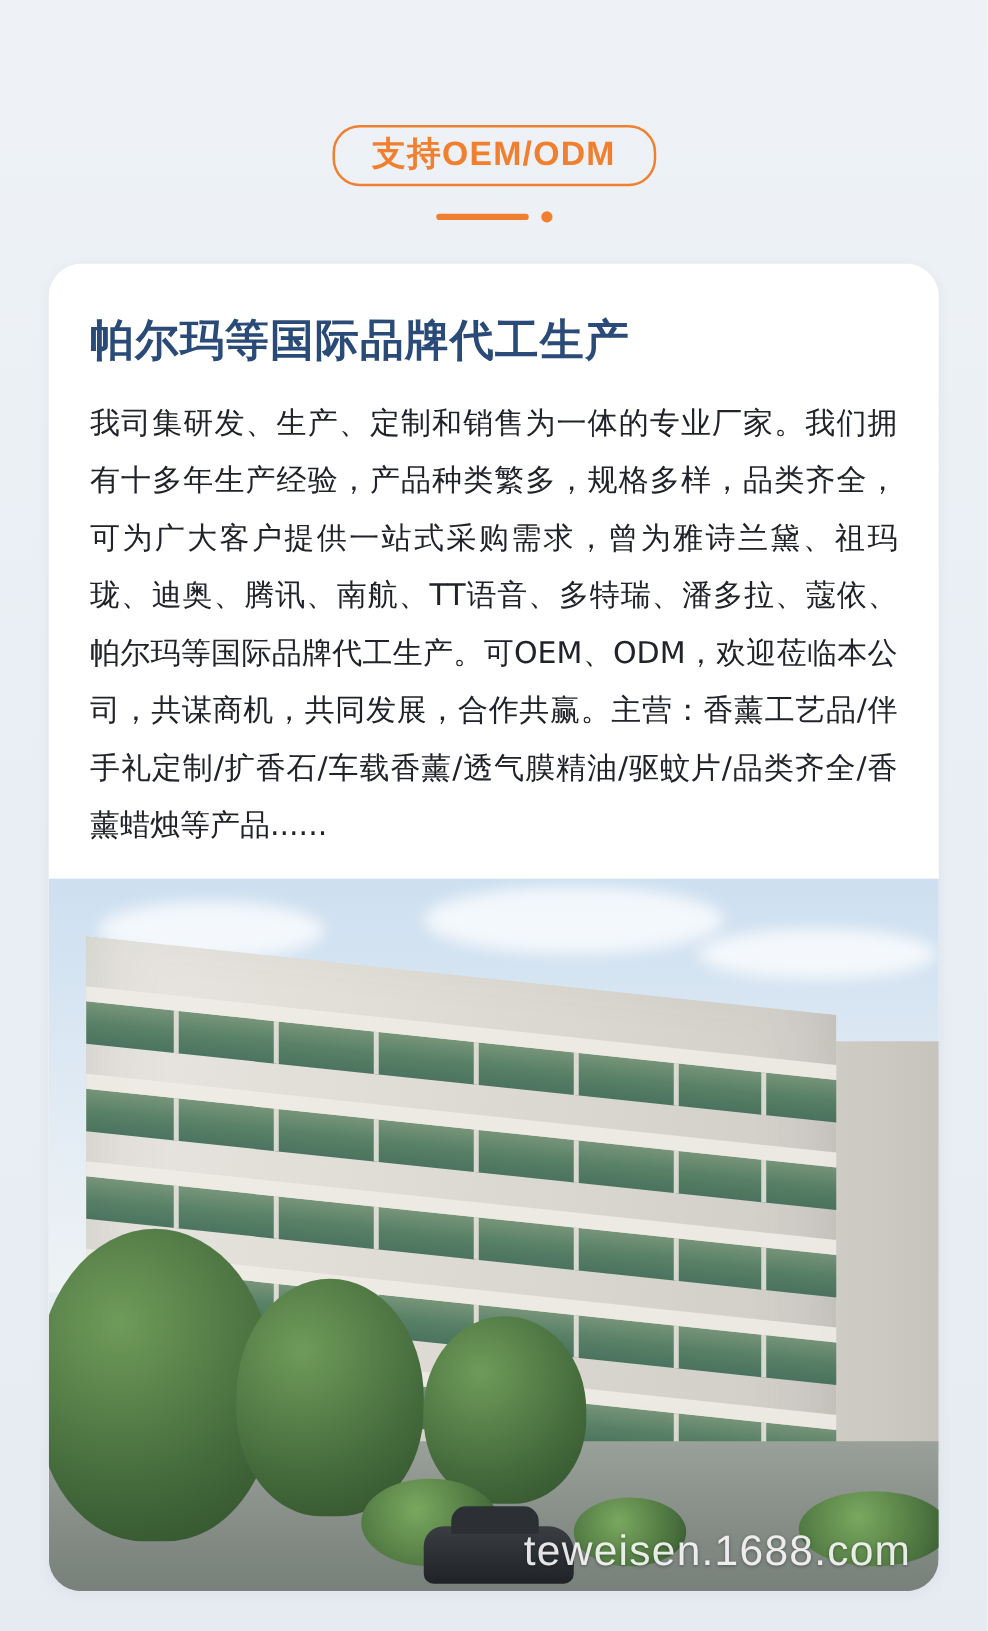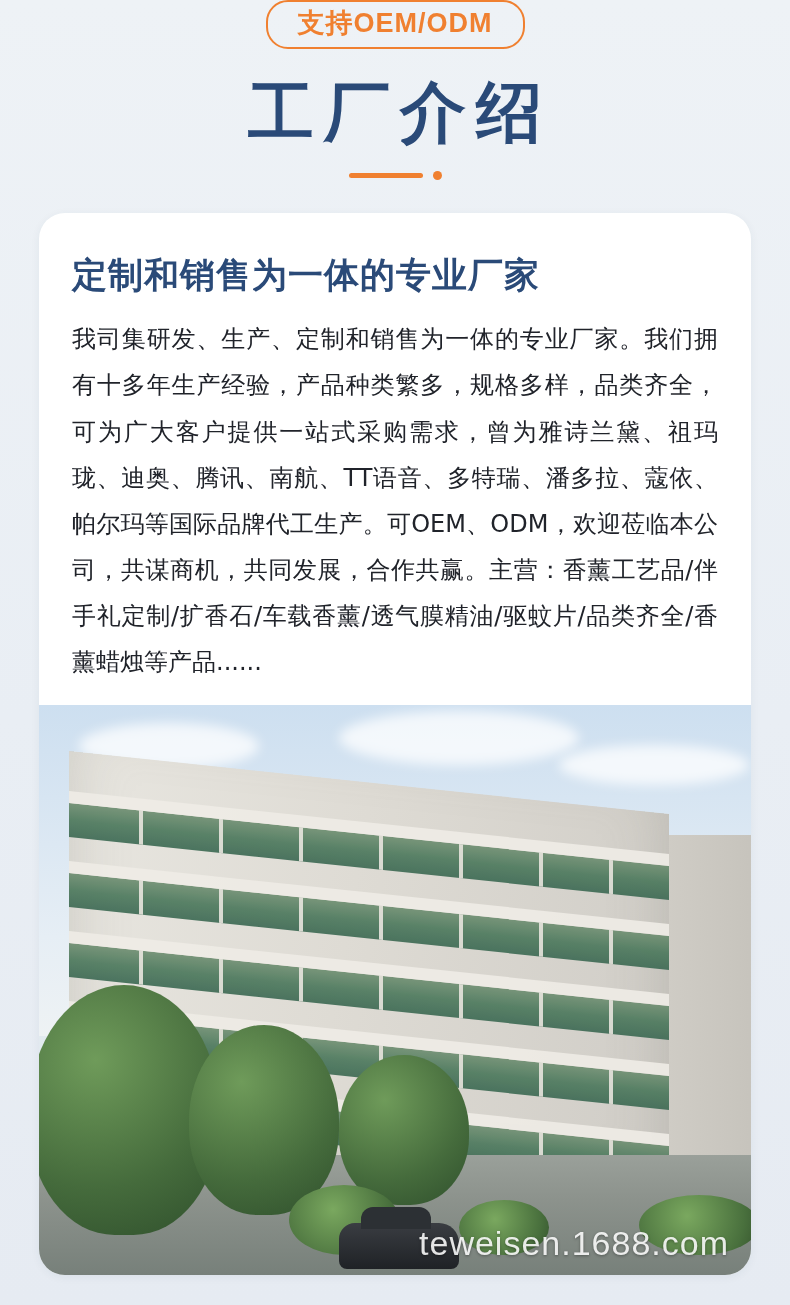--- a/index.html
+++ b/index.html
@@ -16,21 +16,23 @@
 
   .page {
     width: 790px;
     height: 1305px;
     position: relative;
     background: linear-gradient(180deg, #eef2f6 0%, #e9eef4 55%, #e6ebf2 100%);
   }
 
   
   .header {
+    padding-top: 62px;
     text-align: center;
+    margin-top: 38px;
   }
 
   .badge {
     display: inline-block;
     border: 2px solid #f08030;
     border-radius: 22px;
     color: #f08030;
     font-size: 27px;
     font-weight: bold;
     letter-spacing: 1px;
@@ -221,29 +223,28 @@
     white-space: nowrap;
   }
 </style>
 </head>
 <body>
 
 <div class="page">
 
   <div class="header">
     <div class="badge">支持OEM/ODM</div>
-    <div class="main-title">工厂介绍</div>
     <div class="title-rule">
       <span class="bar"></span>
       <span class="dot"></span>
     </div>
   </div>
 
   <div class="card">
-    <div class="company-name">定制和销售为一体的专业厂家</div>
+    <div class="company-name">帕尔玛等国际品牌代工生产</div>
     <div class="company-desc">我司集研发、生产、定制和销售为一体的专业厂家。我们拥有十多年生产经验，产品种类繁多，规格多样，品类齐全，可为广大客户提供一站式采购需求，曾为雅诗兰黛、祖玛珑、迪奥、腾讯、南航、TT语音、多特瑞、潘多拉、蔻依、帕尔玛等国际品牌代工生产。可OEM、ODM，欢迎莅临本公司，共谋商机，共同发展，合作共赢。主营：香薰工艺品/伴手礼定制/扩香石/车载香薰/透气膜精油/驱蚊片/品类齐全/香薰蜡烛等产品......</div>
 
     <div class="photo">
       <div class="sky"></div>
       <div class="cloud" style="left:40px; top:18px; width:180px; height:46px;"></div>
       <div class="cloud" style="left:300px; top:6px; width:240px; height:54px;"></div>
       <div class="cloud" style="left:520px; top:40px; width:190px; height:40px;"></div>
 
       <div class="bldg-right"></div>
 

